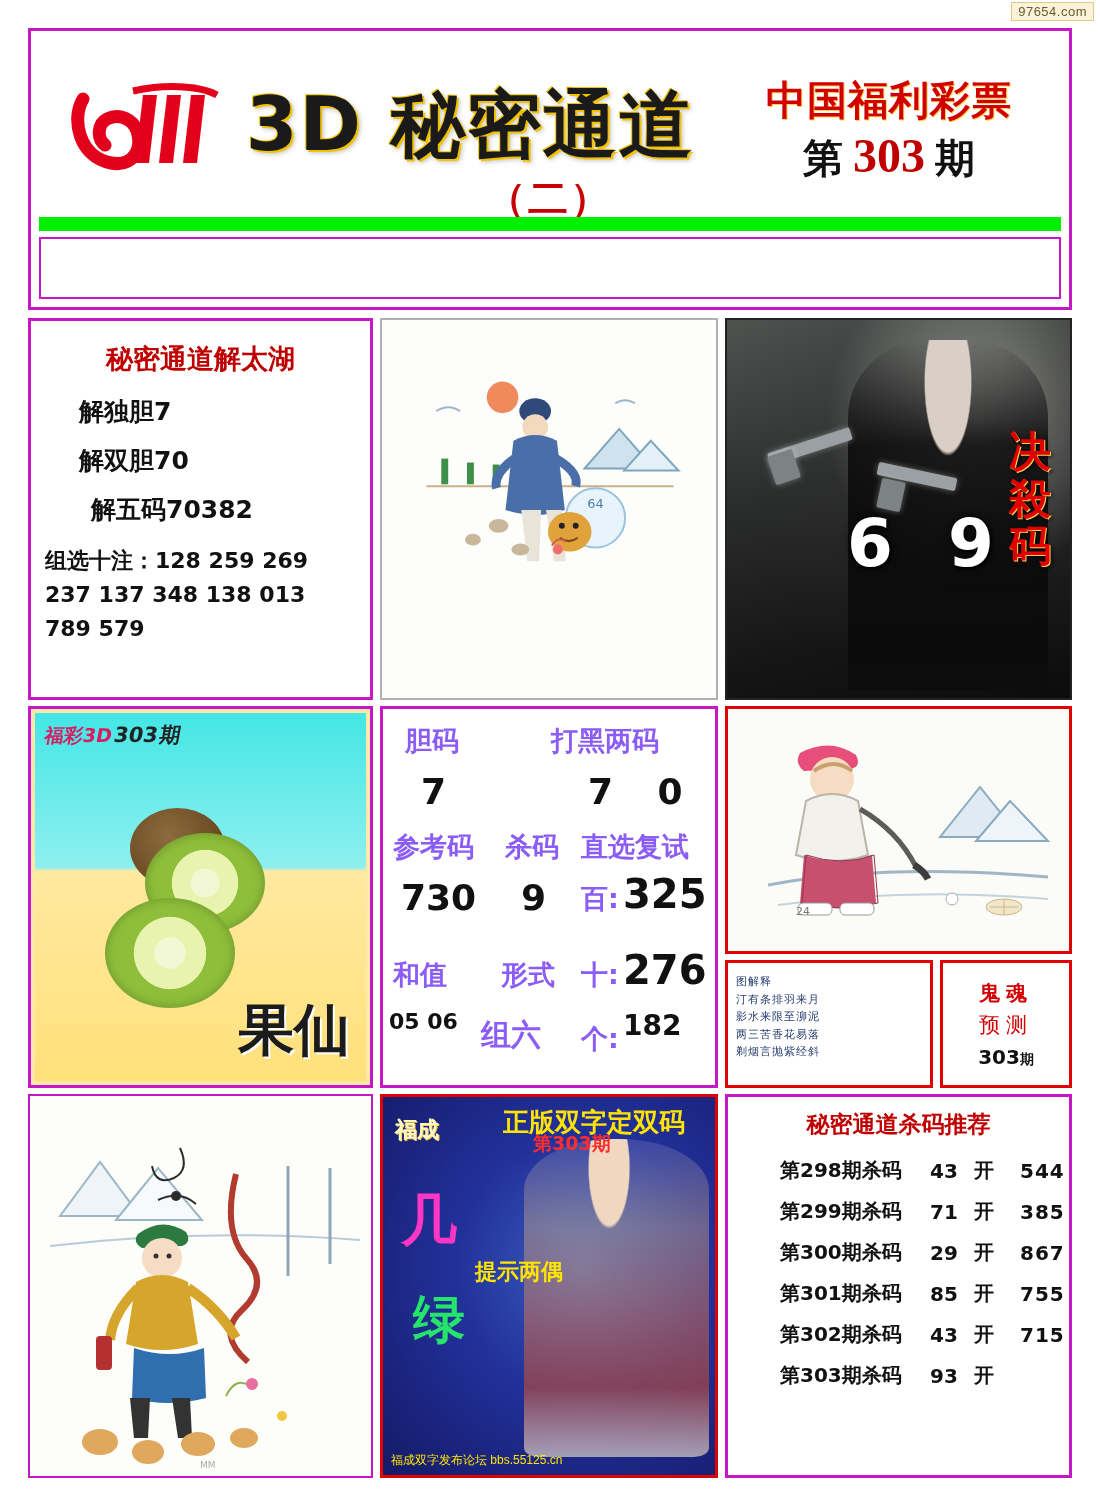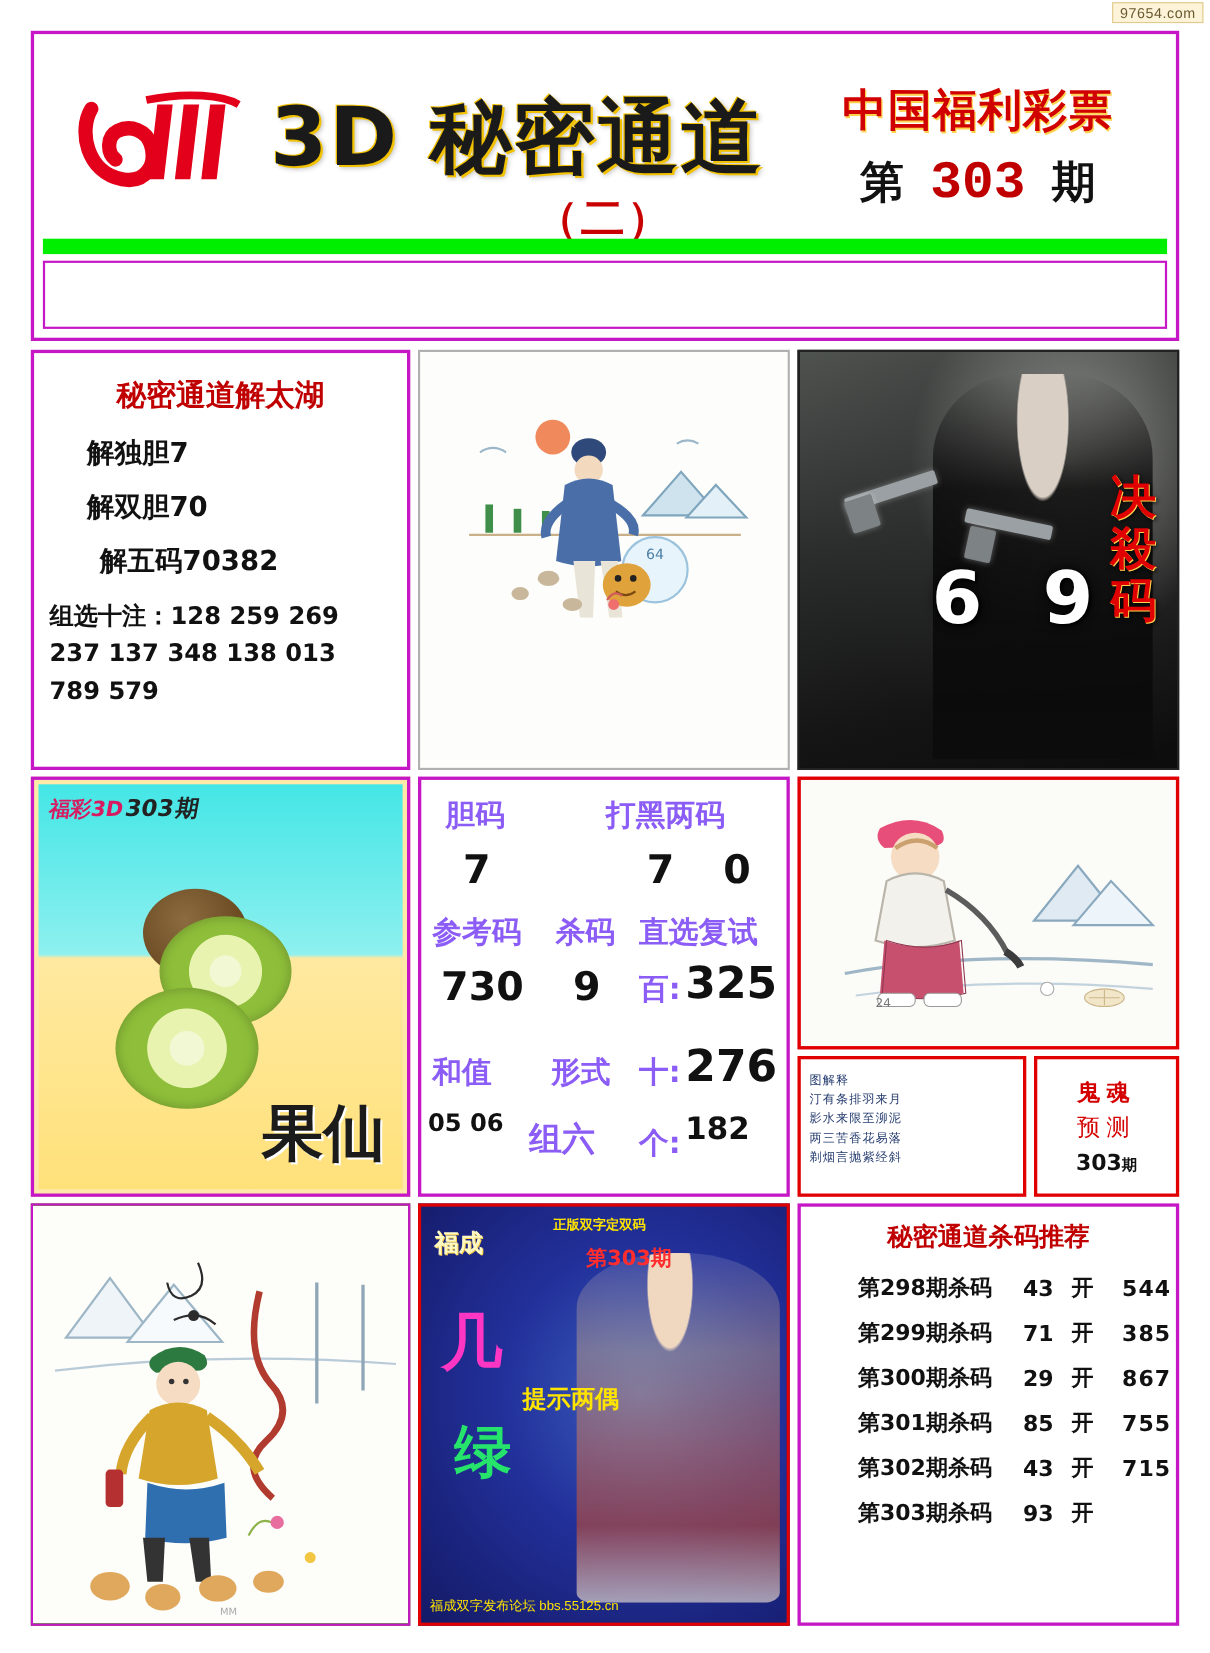--- a/index.html
+++ b/index.html
@@ -88,25 +88,25 @@
   }
   .brand-line1 {
     font-size: 40px;
     font-weight: bold;
     color: #d10000;
     font-family: "DejaVu Sans", sans-serif;
     letter-spacing: 1px;
     text-shadow: 1px 1px 0 #ffd24d;
   }
   .brand-line2 {
-    margin-top: 10px;
+    margin-top: 0;
     font-size: 40px;
     font-weight: bold;
     color: #111;
-    font-family: Liberation Mono, monospace;
+    font-family: Liberation Serif, serif;
   }
   .brand-line2 .issue-no {
     color: #c00000;
     font-size: 48px;
   }
   .brand-line2 .qi {
     color: #111;
   }
   .green-bar {
     position: absolute;
@@ -291,21 +291,21 @@
   }
   .np-val-lg {
     font-size: 36px;
     font-weight: bold;
     font-family: "DejaVu Sans", sans-serif;
   }
   
   .c-golf {
     left: 697px; top: 388px; width: 347px; height: 248px;
     border: 3px solid #e00000;
-    background: #f9a8d4;
+    background: #0ea5e9;
   }
   .c-poem {
     left: 697px; top: 642px; width: 208px; height: 128px;
     border: 3px solid #e00000;
     background: #fff;
     padding: 4px;
   }
   .poem-art {
     font-size: 11px;
     color: #233a6d;
@@ -356,21 +356,21 @@
     border: 3px solid #e00000;
     background: #1b1b7a;
   }
   .lady-bg {
     position: absolute; inset: 0;
     background:
       radial-gradient(ellipse at 60% 45%, #3b5fc0 0%, #22309a 45%, #141a66 100%);
   }
   .lady-top-title {
     position: absolute; top: 8px; left: 120px;
-    font-size: 12px; font-weight: bold; color: #ffe400;
+    font-size: 26px; font-weight: bold; color: #ffe400;
     font-family: "DejaVu Sans", sans-serif;
   }
   .lady-issue {
     position: absolute; top: 34px; left: 150px;
     font-size: 19px; font-weight: bold; color: #ff2d2d;
     font-family: "DejaVu Sans", sans-serif;
   }
   .lady-brand {
     position: absolute; top: 18px; left: 12px;
     font-size: 22px; font-weight: bold; color: #fef9c3;

